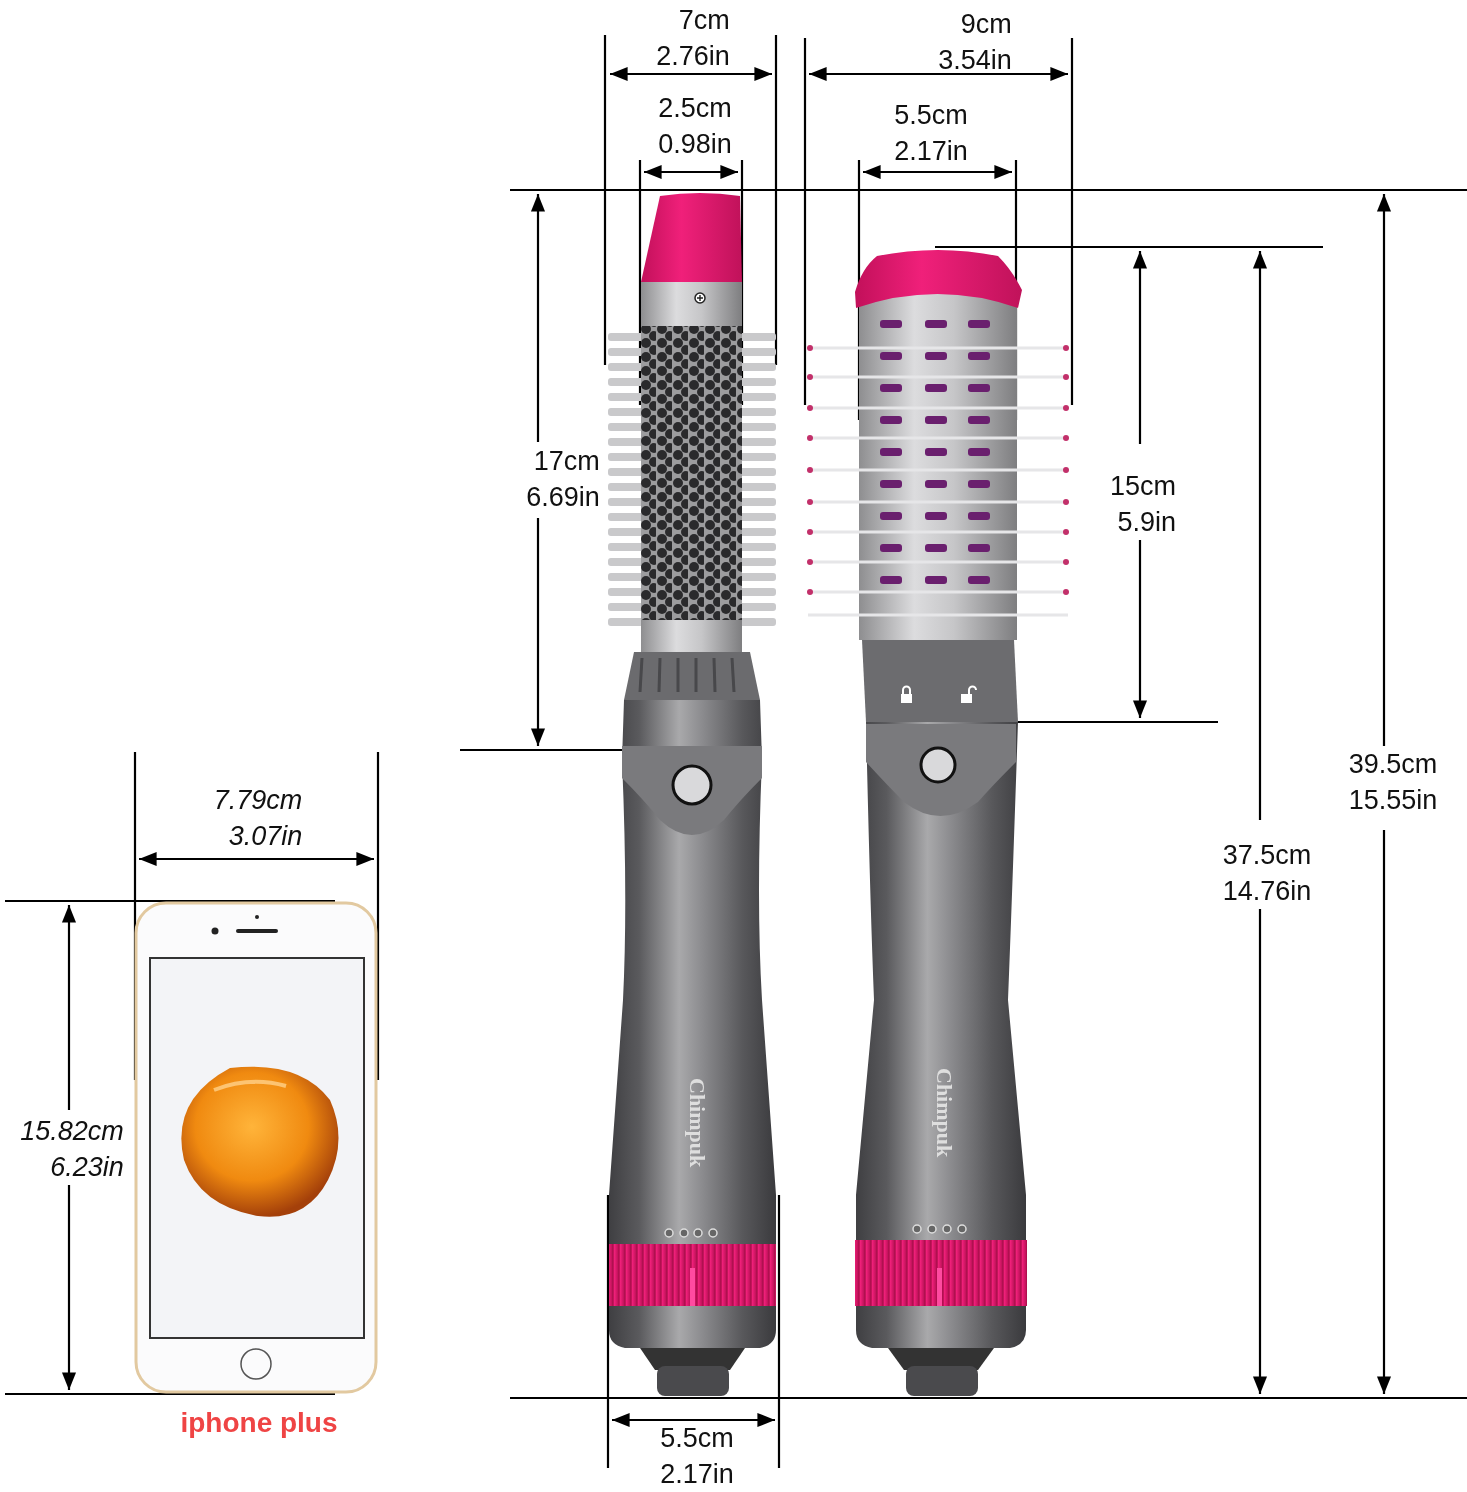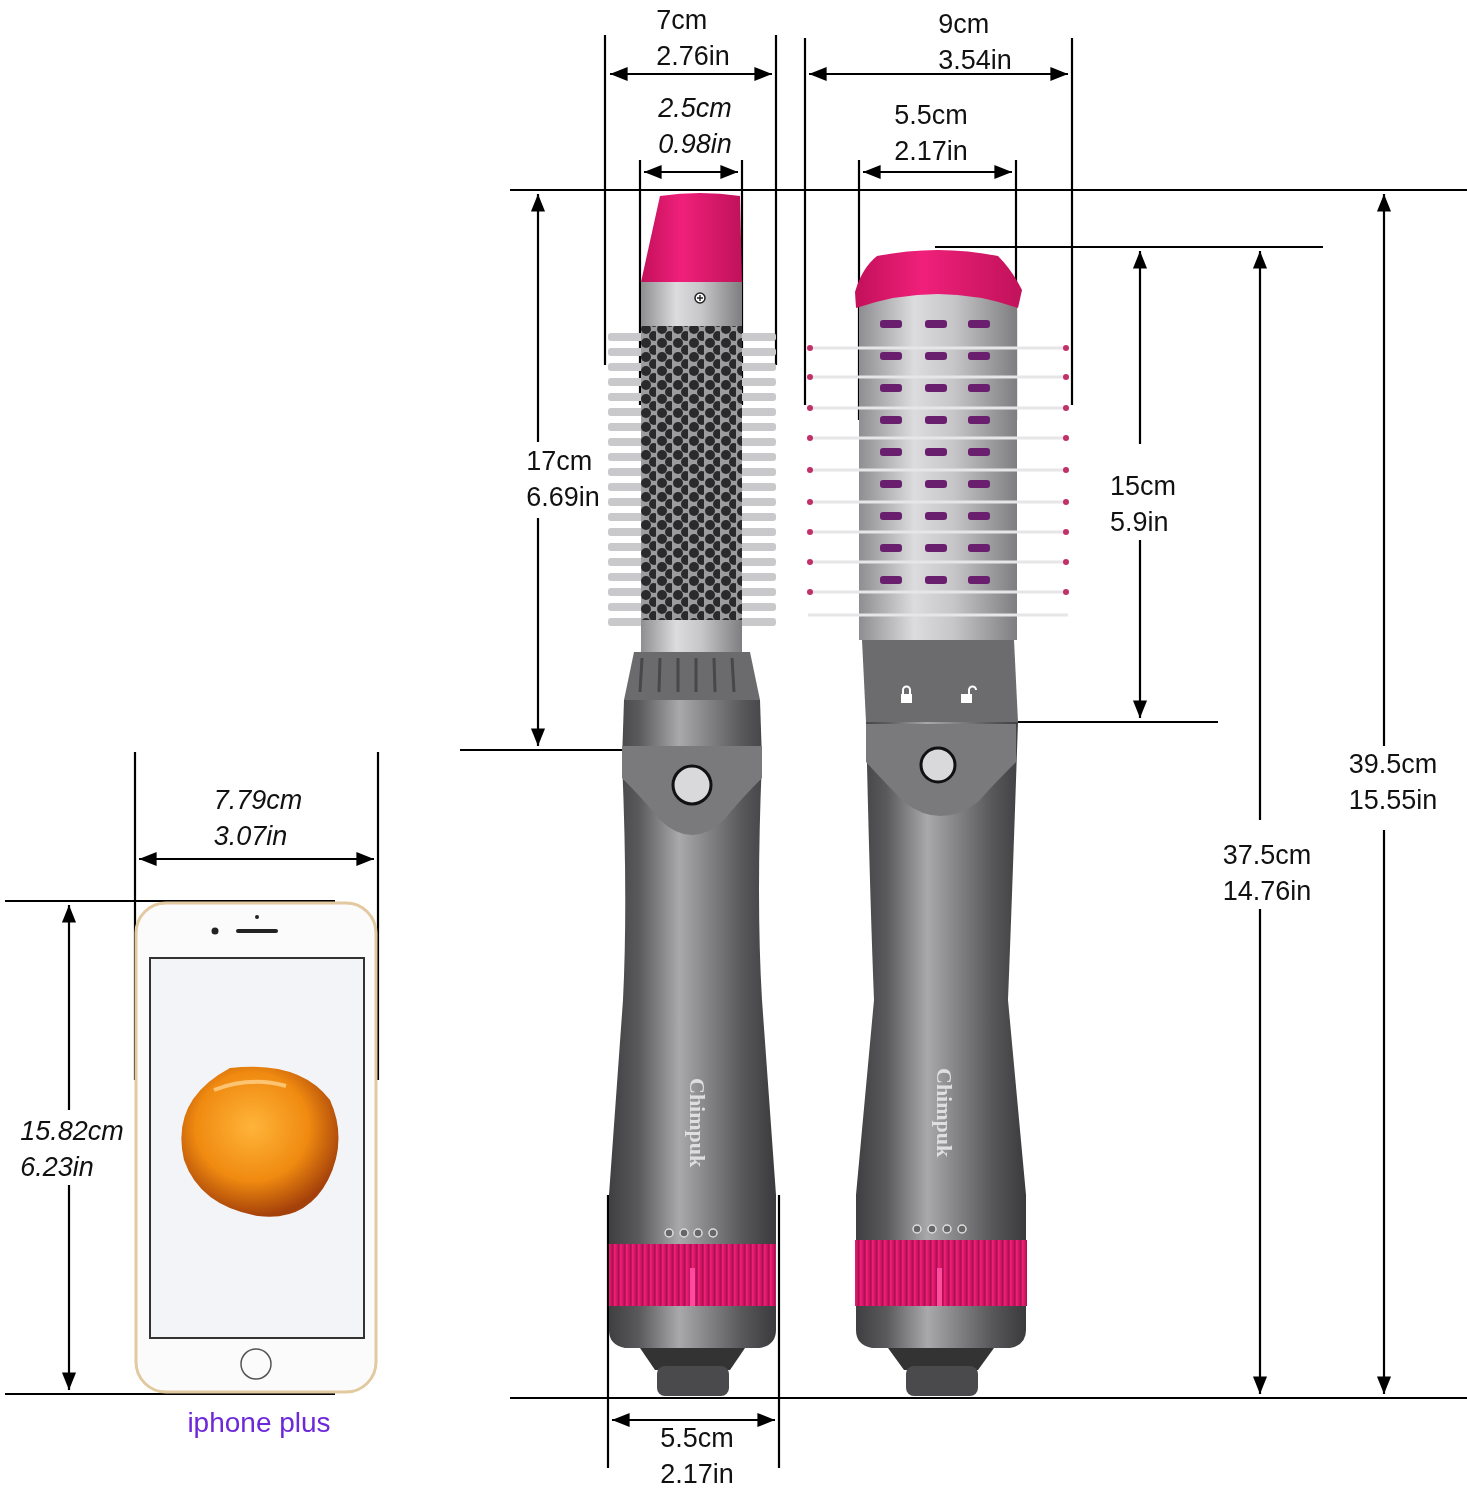--- a/index.html
+++ b/index.html
@@ -1,20 +1,20 @@
 <!DOCTYPE html>
 <html><head>
 <meta charset="utf-8">
 <style>
   html, body { margin: 0; padding: 0; background: #ffffff; }
   body { width: 1467px; height: 1492px; position: relative; overflow: hidden; font-family: "Liberation Sans", sans-serif; }
   #stage { position: absolute; left: 0; top: 0; width: 1467px; height: 1492px; }
-  .lbl { position: absolute; text-align: left; color: #111; font-size: 27px; line-height: 36px; background: #fff; white-space: nowrap; transform: translateX(-50%); }
+  .lbl { position: absolute; text-align: right; color: #111; font-size: 27px; line-height: 36px; background: #fff; white-space: nowrap; transform: translateX(-50%); }
   .lbl.nobg { background: transparent; }
-  .caption { position: absolute; font-weight: normal; font-size: 28px; color: #6d28d9; transform: translateX(-50%); white-space: nowrap; }
+  .caption { position: absolute; font-weight: bold; font-size: 28px; color: #ef4444; transform: translateX(-50%); white-space: nowrap; }
   svg text { font-family: "Liberation Serif", serif; }
 </style>
 </head>
 <body>
 
 <div id="stage">
 
   <svg width="1467" height="1492" viewBox="0 0 1467 1492" xmlns="http://www.w3.org/2000/svg" style="position:absolute;left:0;top:0;">
     <defs>
       <marker id="arr" viewBox="0 0 10 10" refX="10" refY="5" markerWidth="8" markerHeight="8" orient="auto-start-reverse">
@@ -278,21 +278,21 @@
 
       <path d="M230 1068 Q300 1060 330 1100 Q348 1140 328 1180 Q306 1222 258 1216 Q200 1206 184 1160 Q170 1100 230 1068 Z" fill="url(#dropGrad)"></path>
       <path d="M214 1090 Q250 1076 286 1086" stroke="#ffd18a" stroke-width="4" fill="none" opacity="0.8"></path>
     </g>
   </svg>
 
   <div class="lbl nobg" style="left:693px; top:2px;">
     <div>7cm</div>
     <div>2.76in</div>
   </div>
-  <div class="lbl nobg" style="left:695px; top:90px;font-style:italic;">
+  <div class="lbl nobg" style="left:695px; top:90px;">
     <div>2.5cm</div>
     <div>0.98in</div>
   </div>
   <div class="lbl nobg" style="left:975px; top:6px;">
     <div>9cm</div>
     <div>3.54in</div>
   </div>
   <div class="lbl nobg" style="left:931px; top:97px;">
     <div>5.5cm</div>
     <div>2.17in</div>

